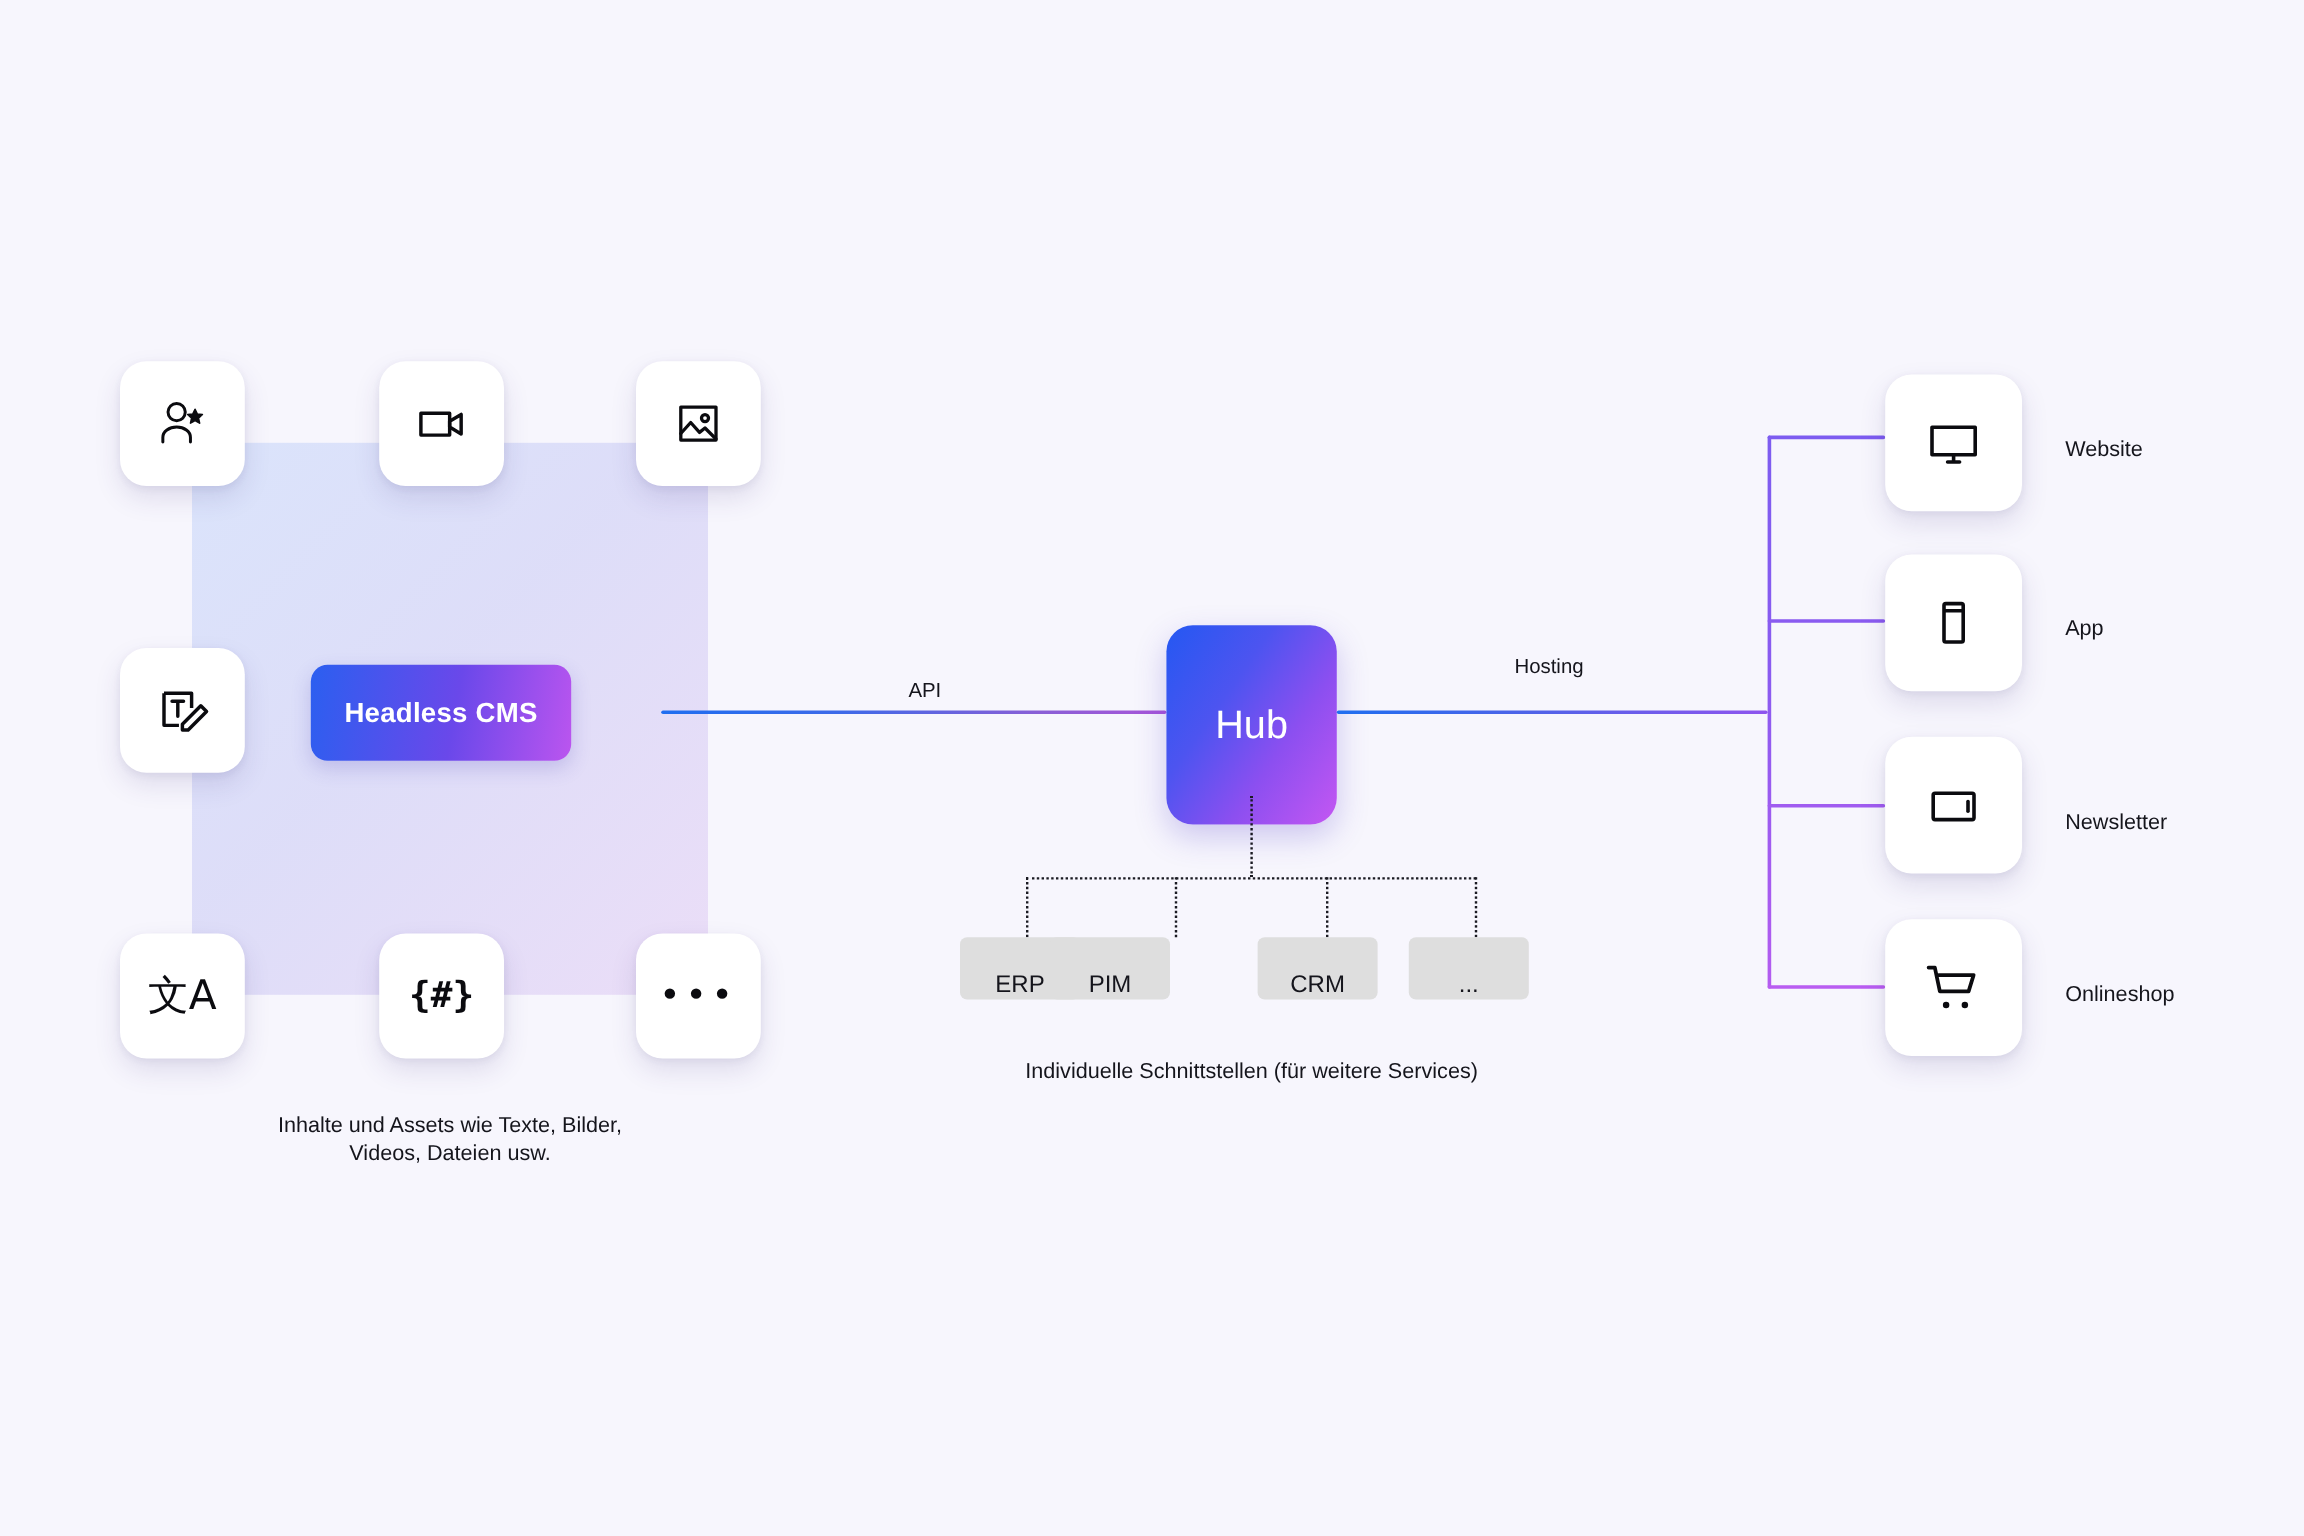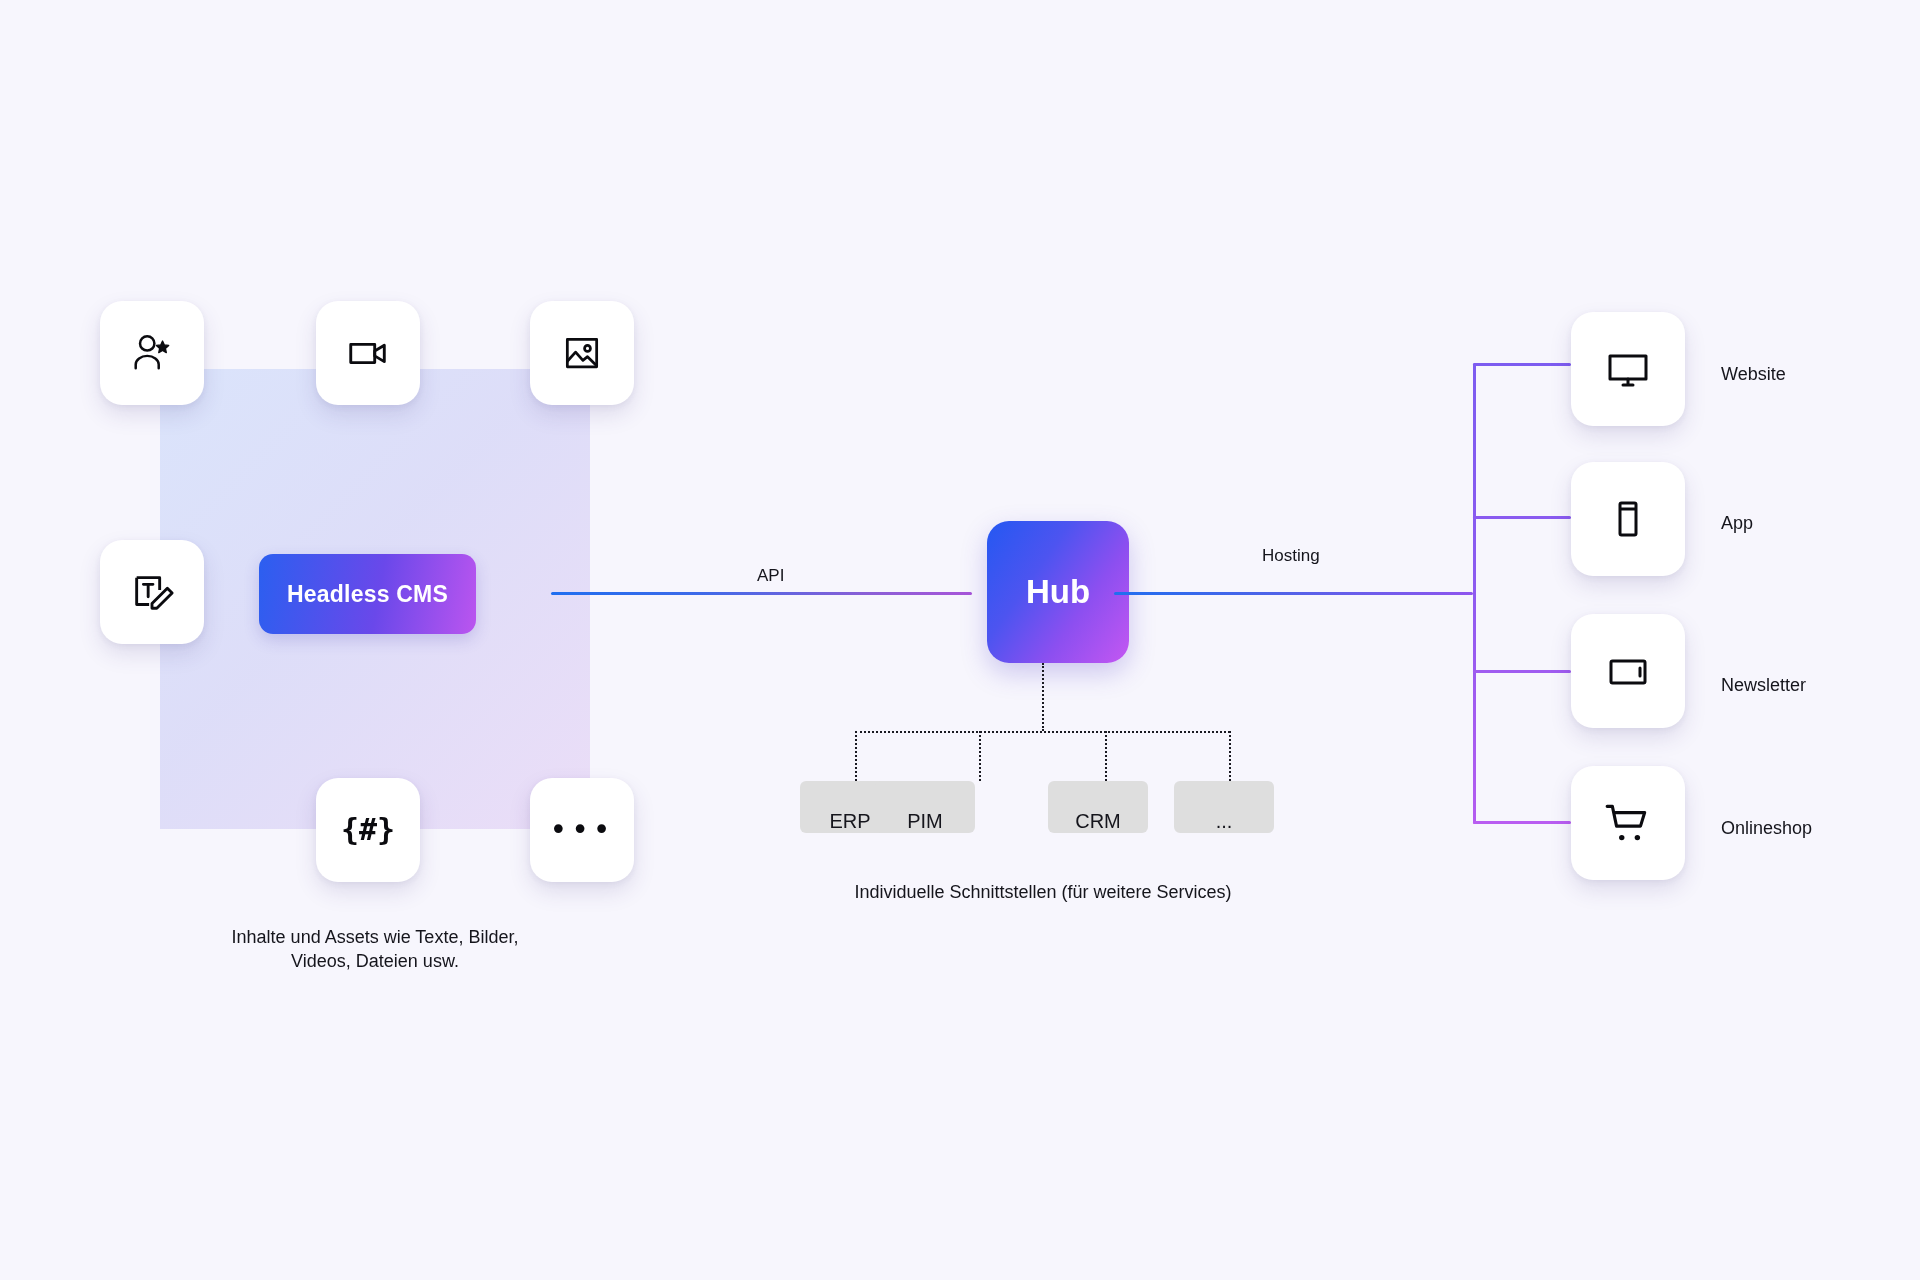--- a/index.html
+++ b/index.html
@@ -66,31 +66,30 @@
     letter-spacing: 0.2px;
     box-shadow: 0 6px 16px rgba(70, 60, 180, 0.20);
   }
 
   
   .hub {
     position: absolute;
     left: 972px;
     top: 521px;
     width: 142px;
-    height: 142px;
+    height: 166px;
     border-radius: 22px;
     background: linear-gradient(125deg, #2458f2 0%, #4d54f0 35%, #8c4ff0 65%, #c457f2 100%);
     color: #ffffff;
     display: flex;
     align-items: center;
     justify-content: center;
     font-size: 33px;
-    font-weight: bold;
+    font-weight: normal;
     box-shadow: 0 10px 26px rgba(80, 60, 200, 0.25);
-    margin-left: 15px;
   }
 
   
   .line-api {
     position: absolute;
     left: 551px;
     top: 592px;
     width: 421px;
     height: 3px;
     background: linear-gradient(90deg, #1f6ef0 0%, #3d6ae9 35%, #8a5fd6 75%, #a855d9 100%);
@@ -216,20 +215,23 @@
     <span>
       <svg width="46" height="46" viewBox="0 0 48 48" fill="none" stroke="#0b0b0f" stroke-width="3" stroke-linejoin="round">
         <path d="M8 9h24v13"></path>
           <path d="M8 9v28h13"></path>
         <path d="M15 16h10M20 16v13" stroke-linecap="round"></path>
         <path d="M40 20l5 5-16 16h-5v-5z"></path>
       </svg>
     </span>
   </div>
 
+  <div class="tile" style="left:100px; top:778px;">
+    <span class="glyph">文A</span>
+  </div>
 
   <div class="tile" style="left:316px; top:778px;">
     <span class="glyph" style="font-family:'DejaVu Sans Mono',monospace;font-size:30px;font-weight:bold;">{#}</span>
   </div>
 
   <div class="tile" style="left:530px; top:778px;">
     <span class="glyph" style="font-size:30px;letter-spacing:4px;">•••</span>
   </div>
 
   <div class="cms-pill">

